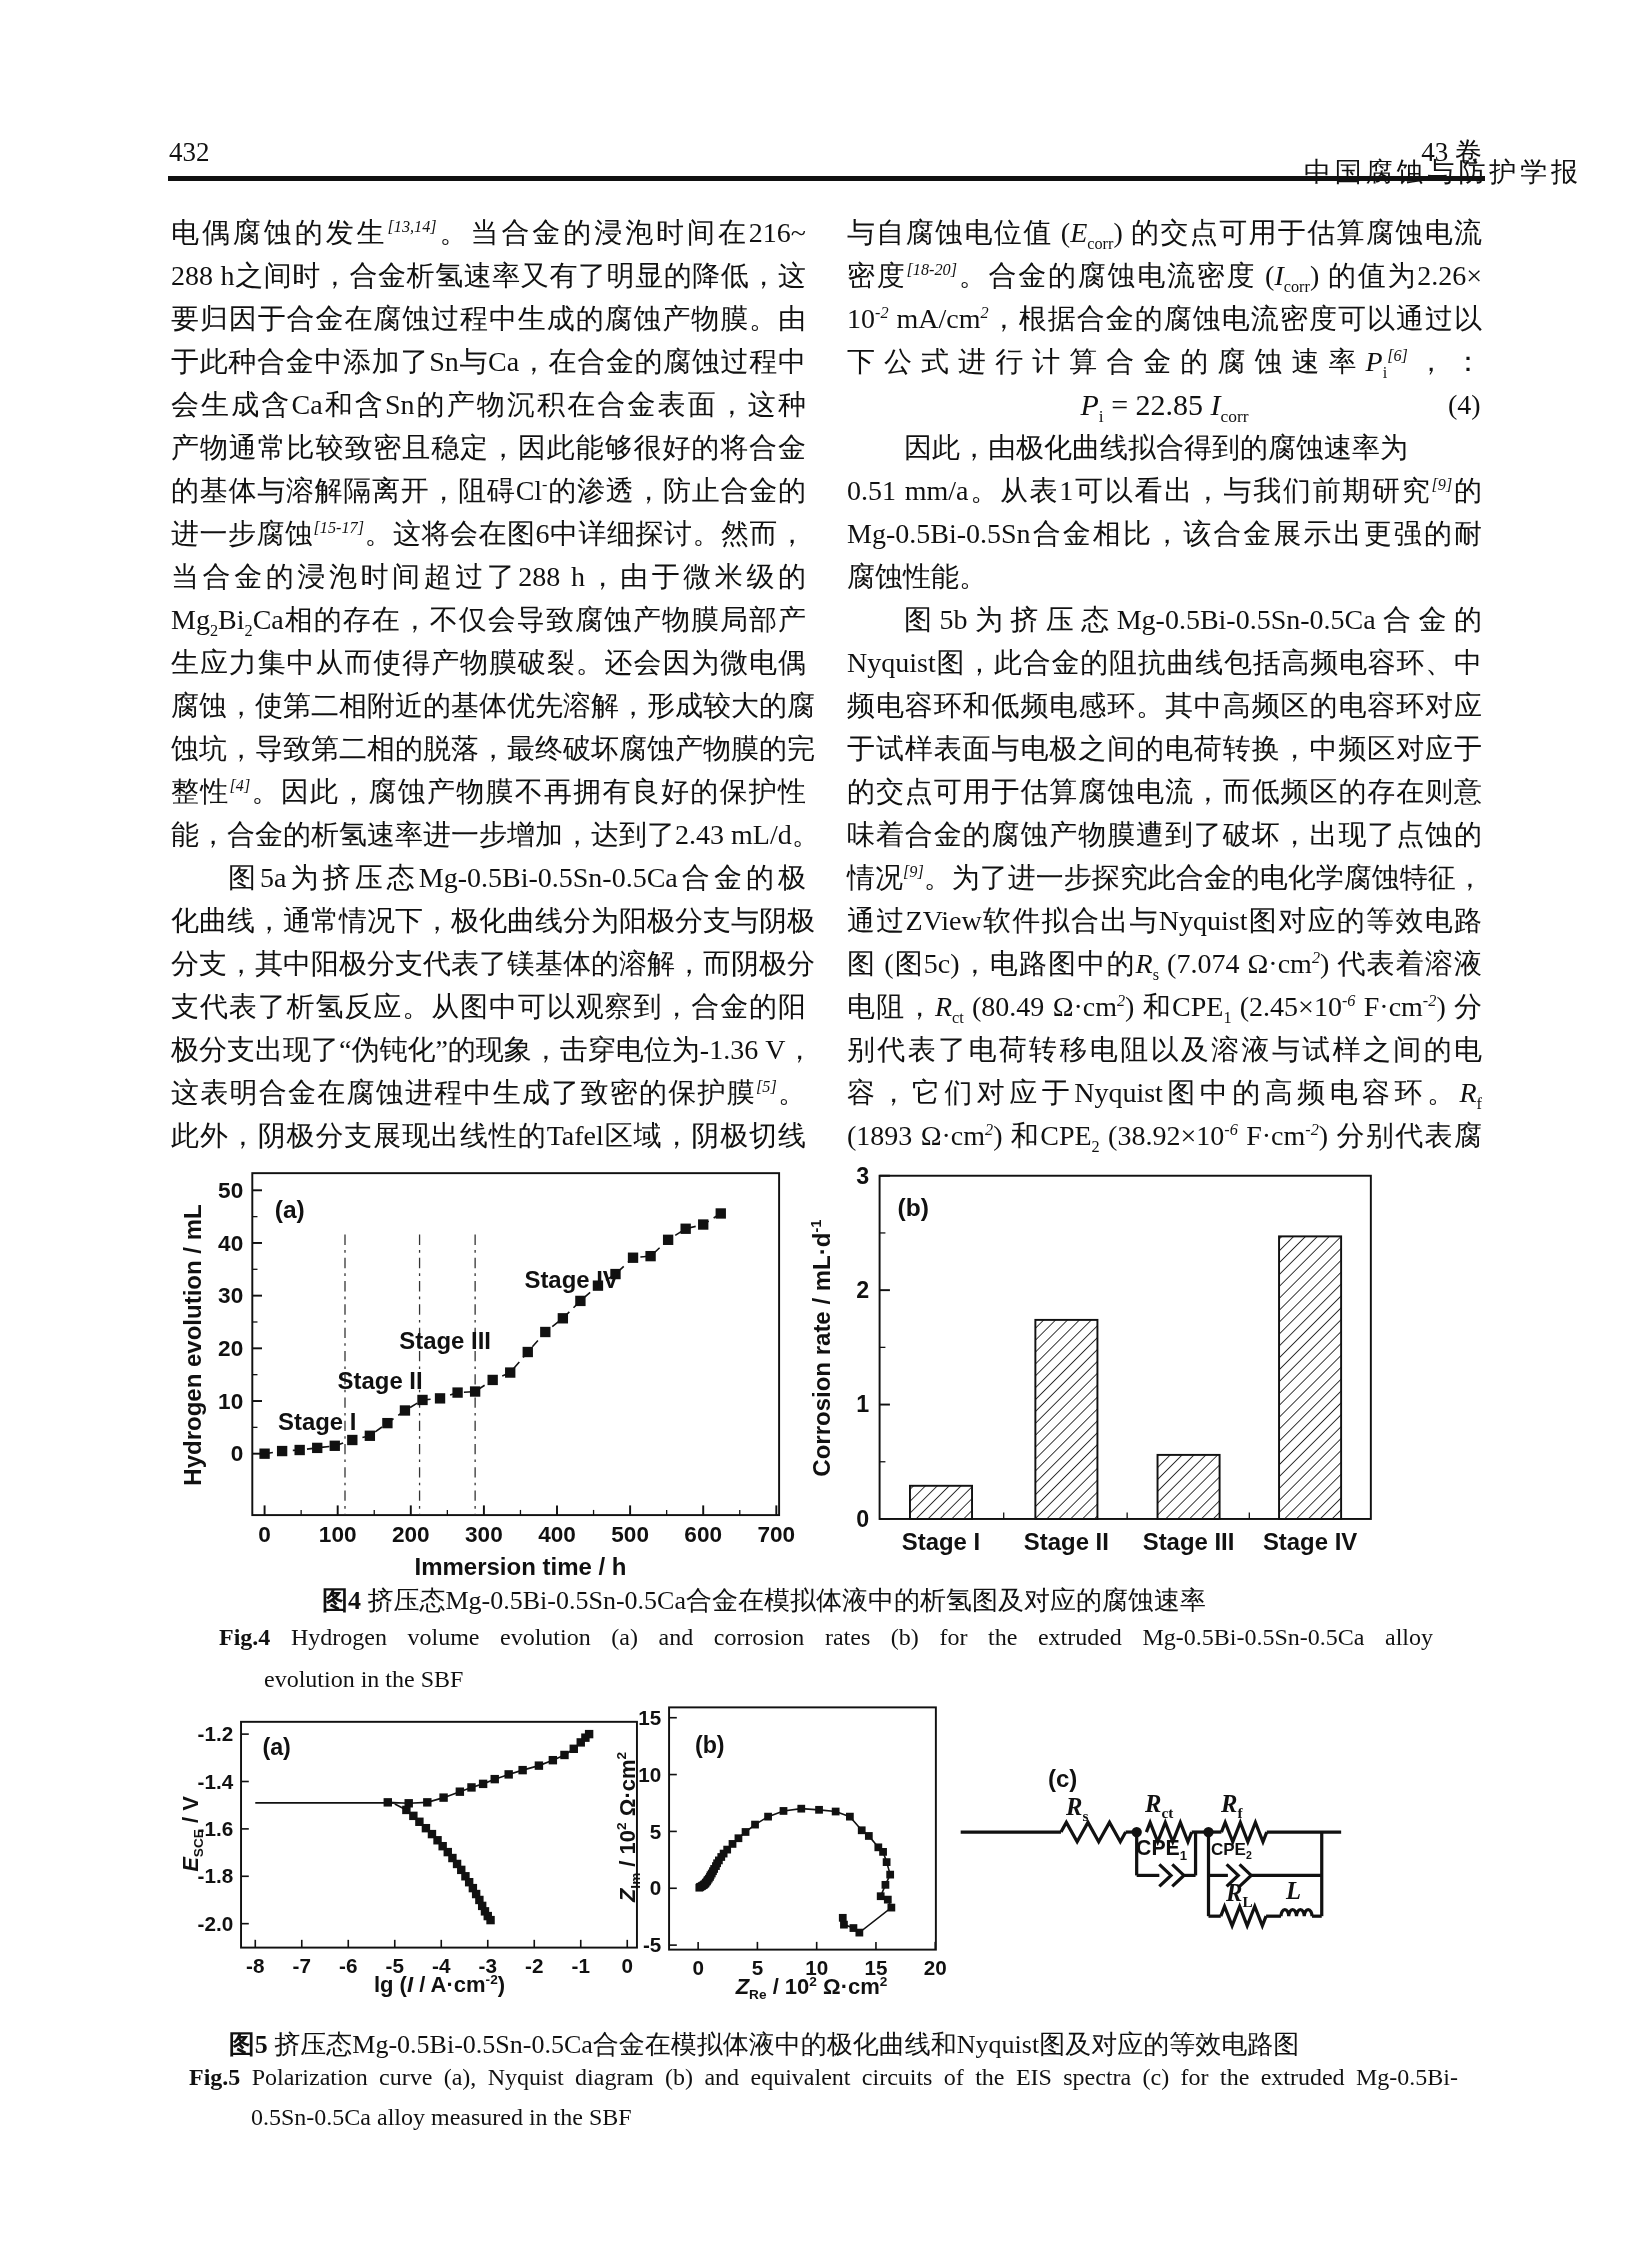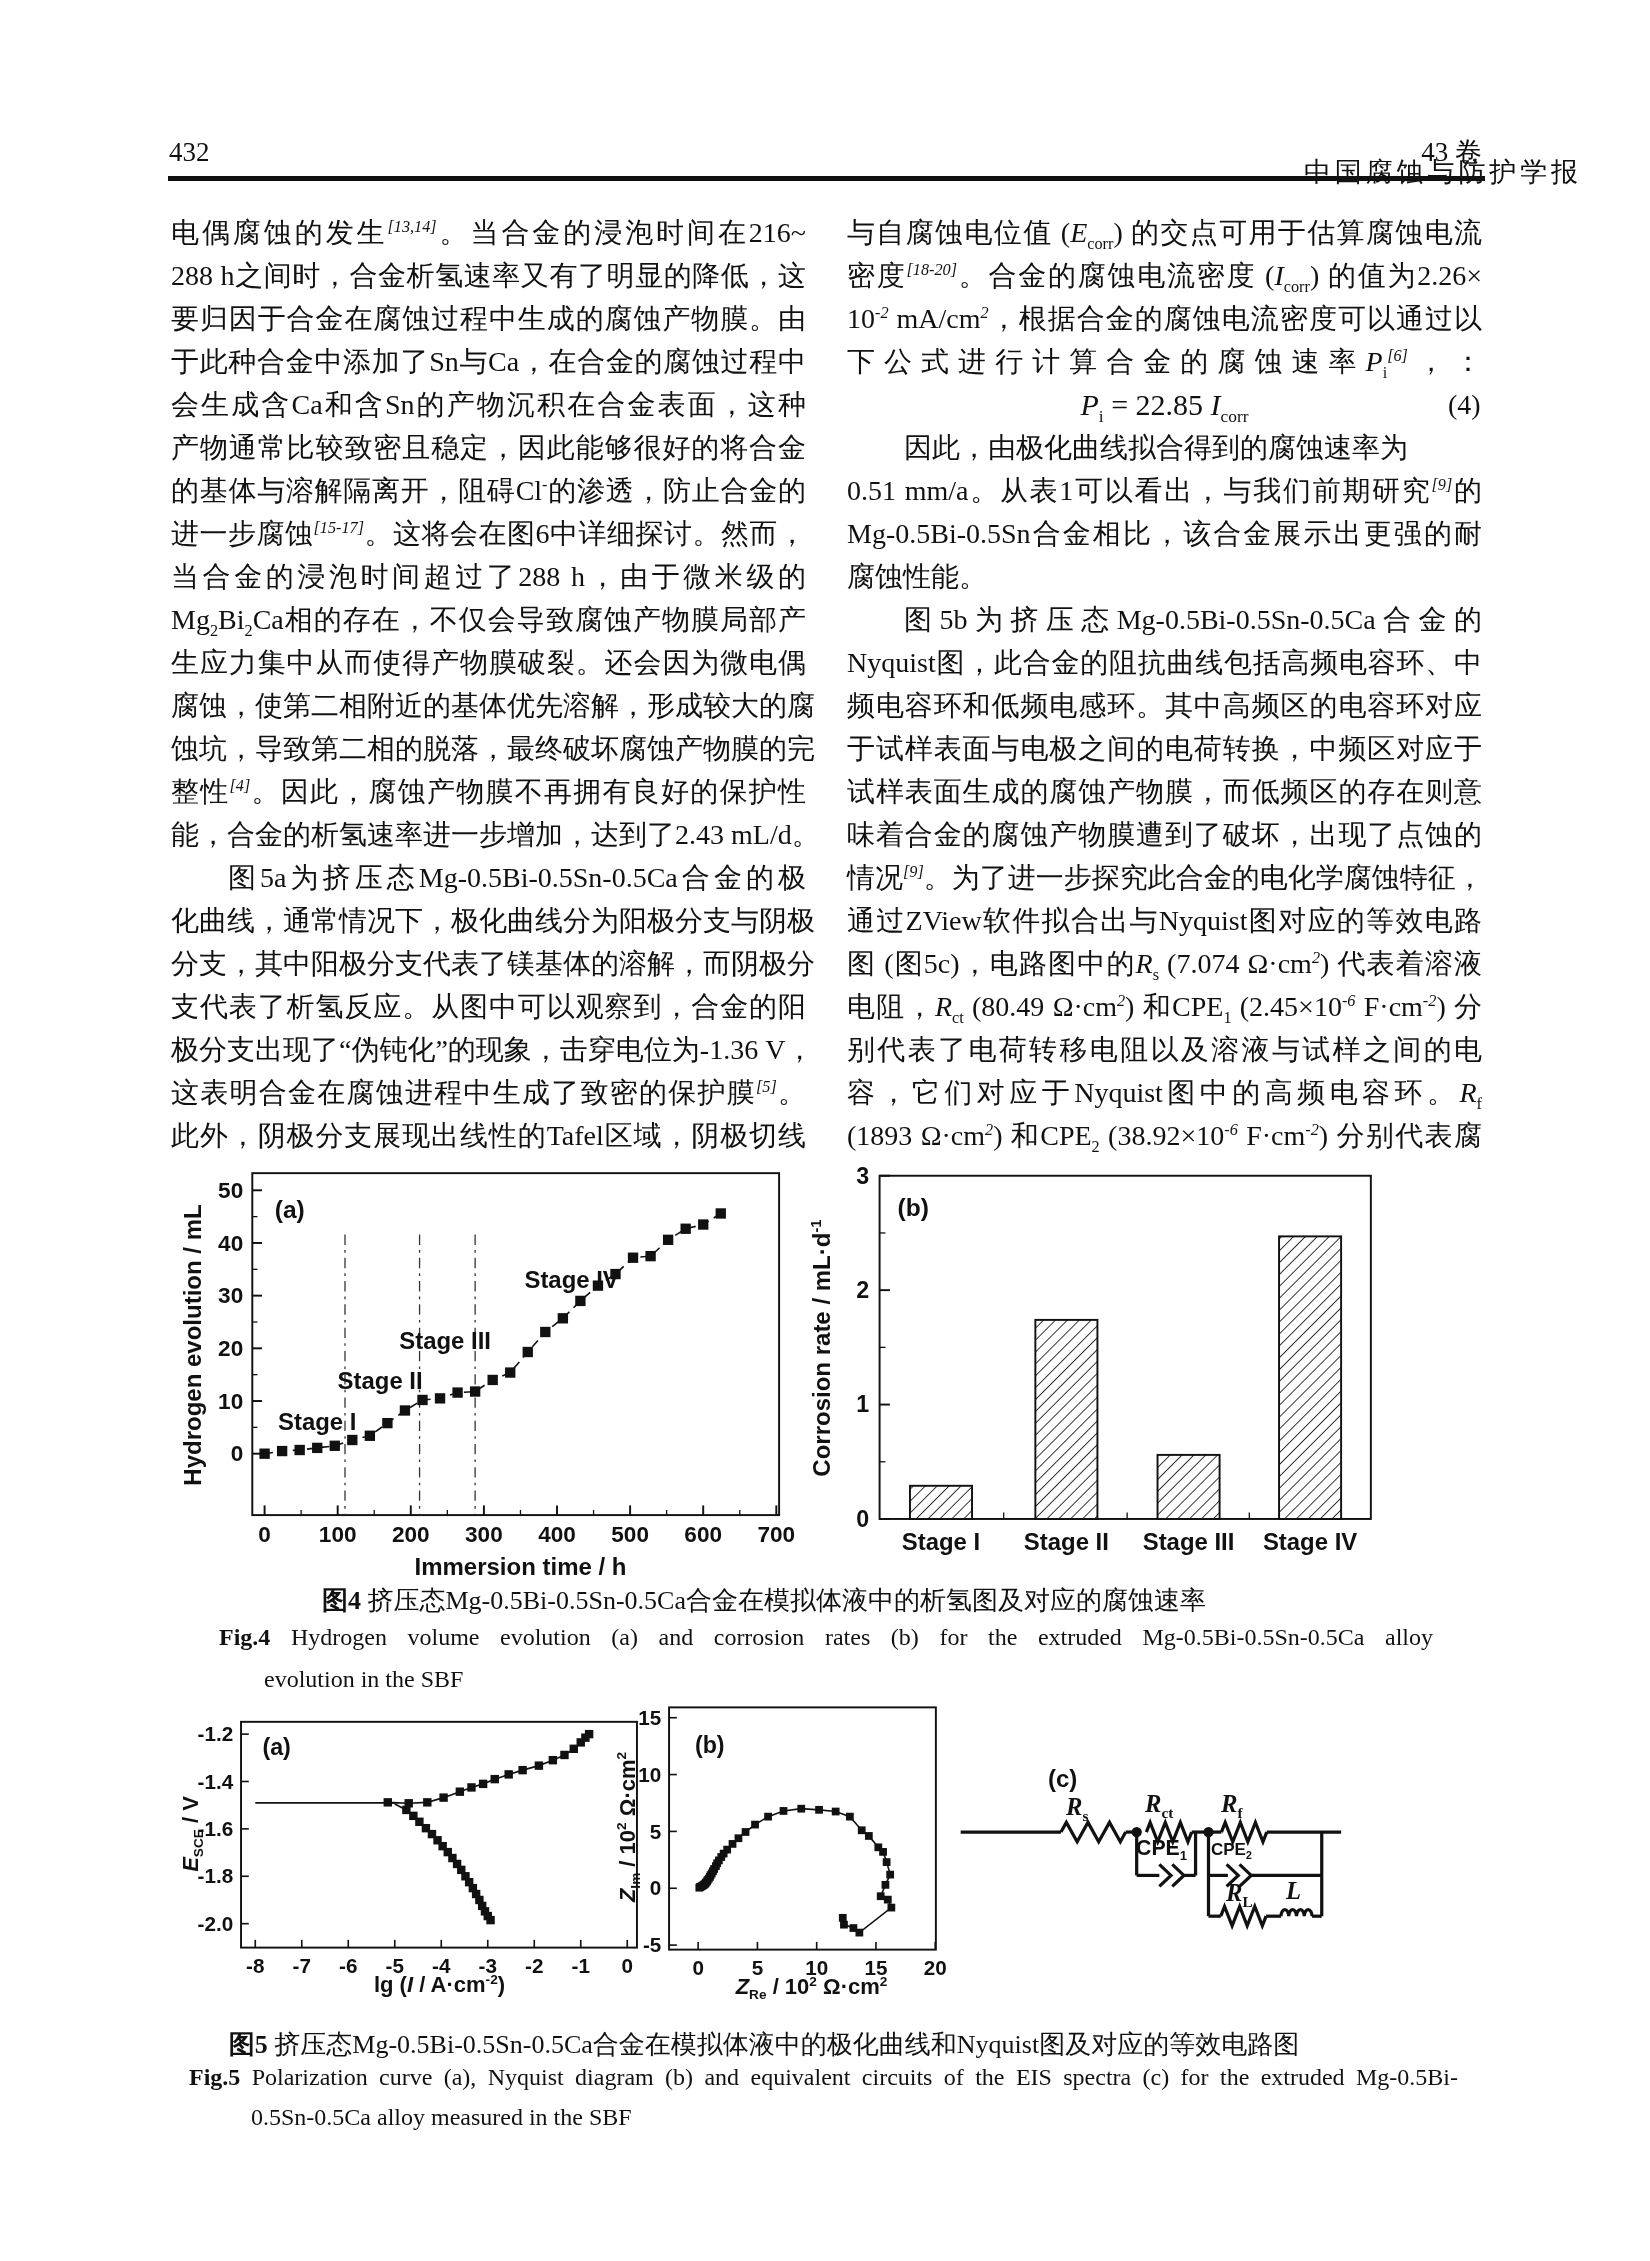--- a/index.html
+++ b/index.html
@@ -79,21 +79,21 @@
       <div class="line">下公式进行计算合金的腐蚀速率<i>P</i><sub>i</sub><sup>[6]</sup>，：</div>
       <div class="line equation"><span class="eq-formula"><i>P</i><sub>i</sub> = 22.85 <i>I</i><sub>corr</sub></span><span class="eq-number">(4)</span></div>
       <div class="line indent last">因此，由极化曲线拟合得到的腐蚀速率为</div>
       <div class="line">0.51 mm/a。从表1可以看出，与我们前期研究<sup>[9]</sup>的</div>
       <div class="line">Mg-0.5Bi-0.5Sn合金相比，该合金展示出更强的耐</div>
       <div class="line last">腐蚀性能。</div>
       <div class="line indent">图5b为挤压态Mg-0.5Bi-0.5Sn-0.5Ca合金的</div>
       <div class="line">Nyquist图，此合金的阻抗曲线包括高频电容环、中</div>
       <div class="line">频电容环和低频电感环。其中高频区的电容环对应</div>
       <div class="line">于试样表面与电极之间的电荷转换，中频区对应于</div>
-      <div class="line">试样表面生成的腐蚀产物膜，而低频区的存在则意</div>
+      <div class="line">的交点可用于估算腐蚀电流，而低频区的存在则意</div>
       <div class="line">味着合金的腐蚀产物膜遭到了破坏，出现了点蚀的</div>
       <div class="line">情况<sup>[9]</sup>。为了进一步探究此合金的电化学腐蚀特征，</div>
       <div class="line">通过ZView软件拟合出与Nyquist图对应的等效电路</div>
       <div class="line">图 (图5c)，电路图中的<i>R</i><sub>s</sub> (7.074 Ω·cm<sup>2</sup>) 代表着溶液</div>
       <div class="line">电阻，<i>R</i><sub>ct</sub> (80.49 Ω·cm<sup>2</sup>) 和CPE<sub>1</sub> (2.45×10<sup>-6</sup> F·cm<sup>-2</sup>) 分</div>
       <div class="line">别代表了电荷转移电阻以及溶液与试样之间的电</div>
       <div class="line">容，它们对应于Nyquist图中的高频电容环。<i>R</i><sub>f</sub></div>
       <div class="line">(1893 Ω·cm<sup>2</sup>) 和CPE<sub>2</sub> (38.92×10<sup>-6</sup> F·cm<sup>-2</sup>) 分别代表腐</div>
     </div>
 

